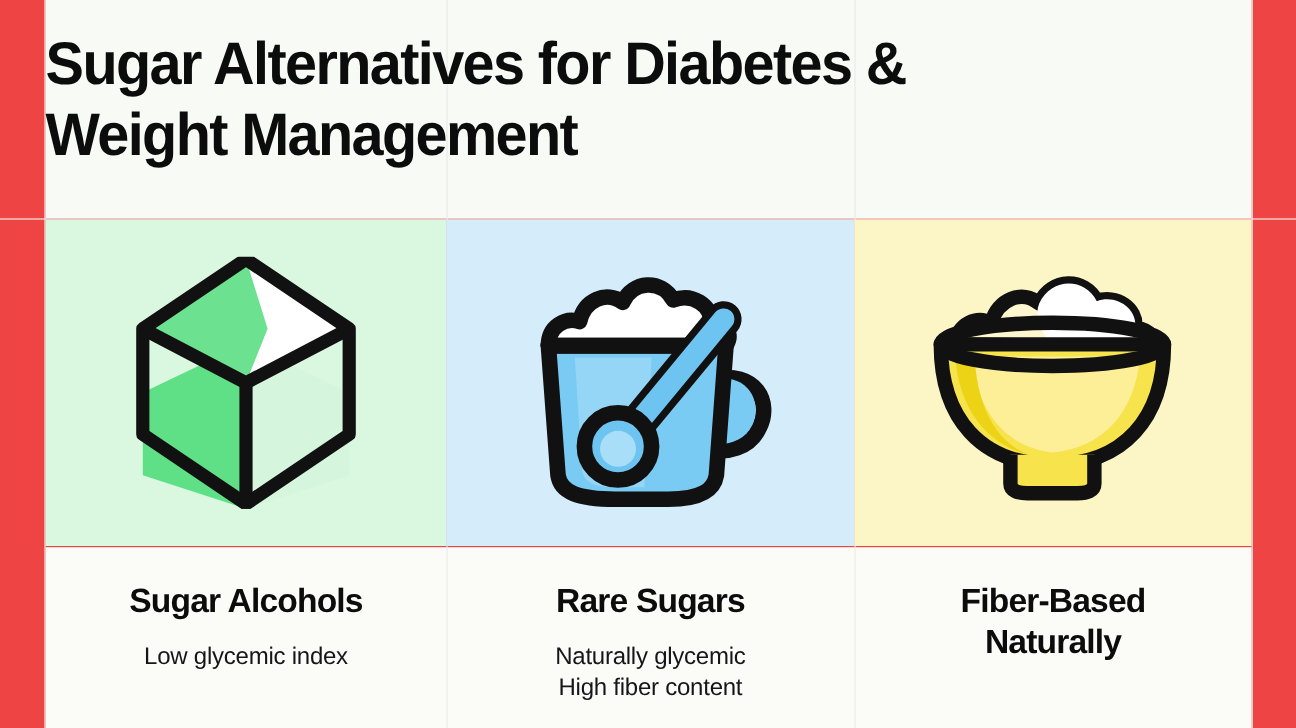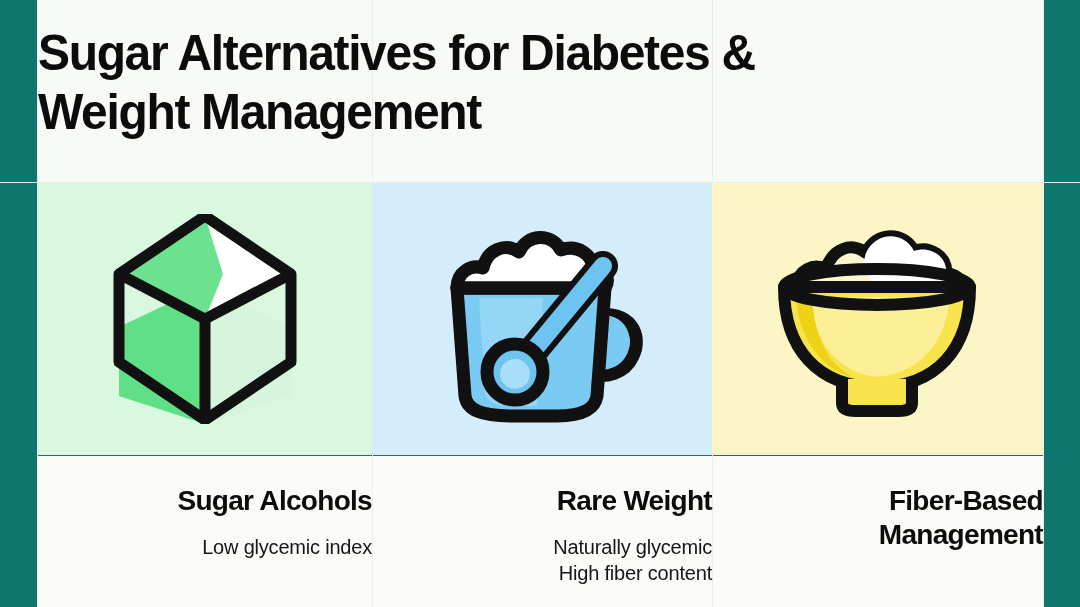--- a/index.html
+++ b/index.html
@@ -9,21 +9,21 @@
   }
   body {
     font-family: "Liberation Sans", sans-serif;
     -webkit-font-smoothing: antialiased;
   }
 
   .infographic {
     position: relative;
     width: 1080px;
     height: 607px;
-    background: #0f766e;
+    background: #ef4444;
     overflow: hidden;
   }
 
   
   .grid-line-v {
     position: absolute;
     top: 0;
     width: 1px;
     height: 607px;
     background: #ececea;
@@ -104,21 +104,21 @@
     position: absolute;
     left: 38px;
     top: 456px;
     width: 1005px;
     height: 151px;
     display: flex;
   }
   .caption-col {
     position: relative;
     padding-top: 28px;
-    text-align: right;
+    text-align: center;
   }
   .cc-1 { width: 334px; }
   .cc-2 { width: 340px; }
   .cc-3 { width: 331px; }
 
   .cap-title {
     font-size: 28px;
     font-weight: 700;
     letter-spacing: -0.7px;
     color: #0c0c0c;
@@ -219,26 +219,26 @@
   </div>
 
   <div class="captions">
 
     <div class="caption-col cc-1">
       <div class="cap-title">Sugar Alcohols</div>
       <div class="cap-sub">Low glycemic index</div>
     </div>
 
     <div class="caption-col cc-2">
-      <div class="cap-title">Rare Weight</div>
+      <div class="cap-title">Rare Sugars</div>
       <div class="cap-sub">Naturally glycemic
 High fiber content</div>
     </div>
 
     <div class="caption-col cc-3">
       <div class="cap-title">Fiber-Based
-Management</div>
+Naturally</div>
 
     </div>
 
   </div>
 
 </div>
 
 </body></html>

